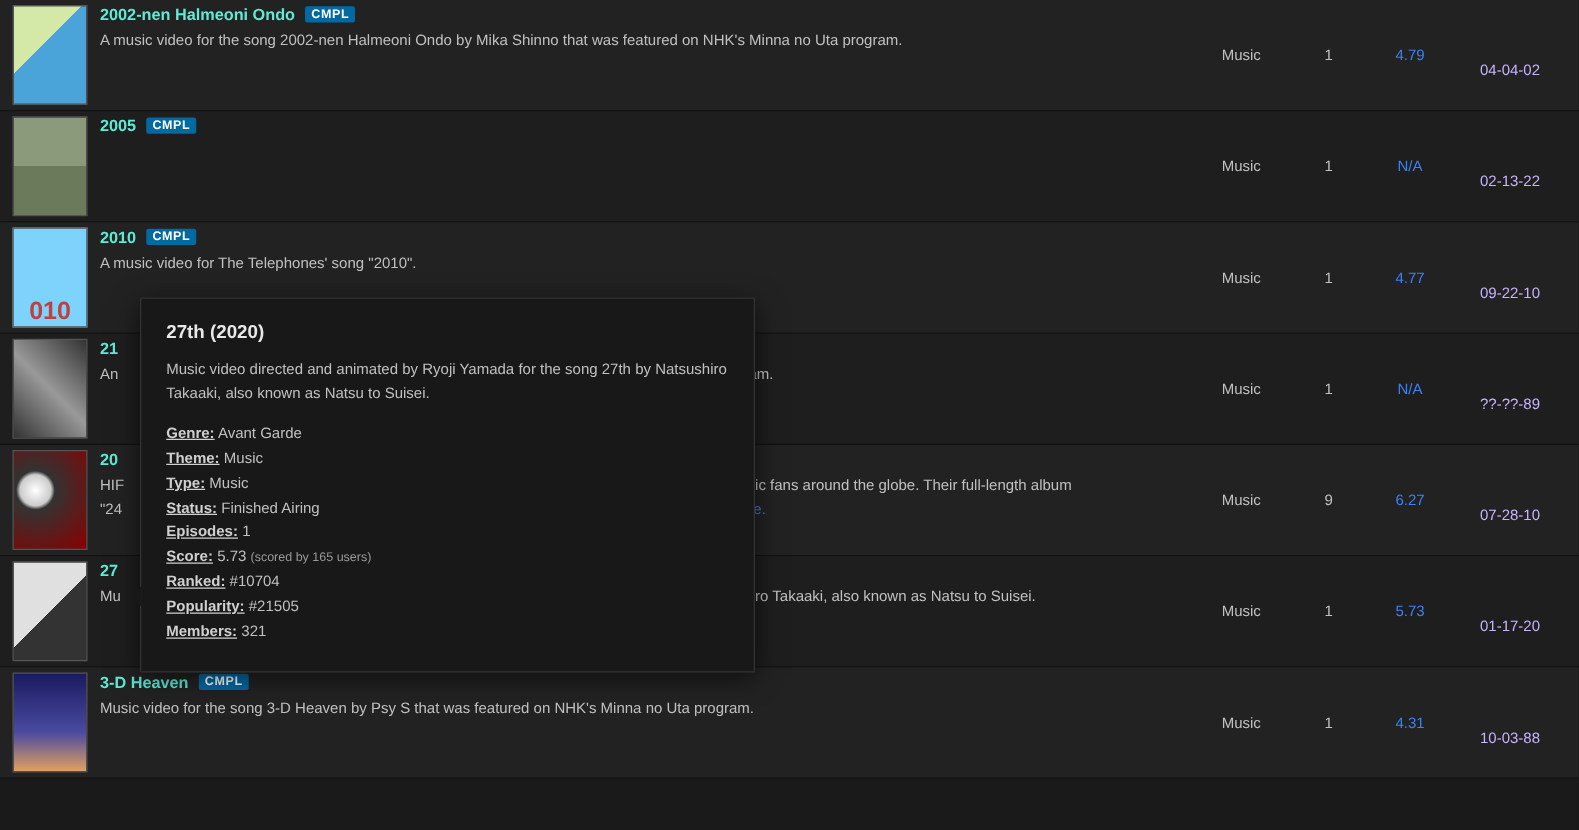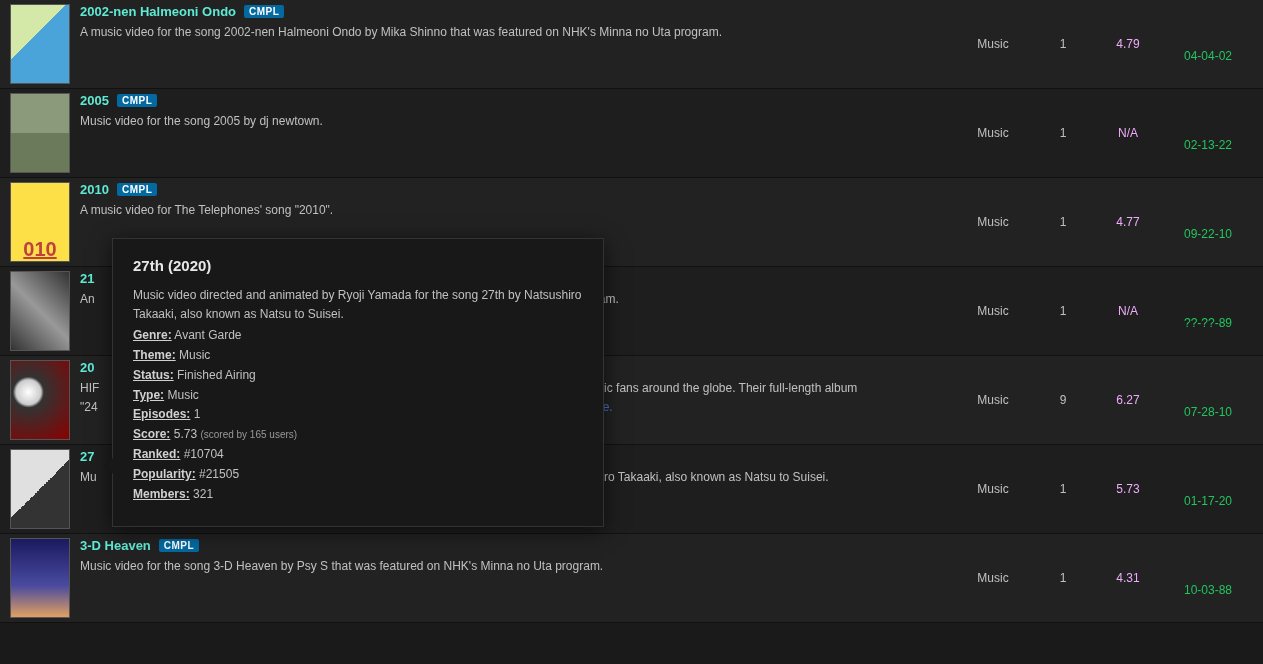--- a/index.html
+++ b/index.html
@@ -56,27 +56,27 @@
     color: #c0c0c0;
     line-height: 1.6;
   }
   .readmore {
     color: #4f74c8;
     text-decoration: none;
     cursor: pointer;
   }
   .col-type { width: 80px; text-align: center; color: #c0c0c0; align-self: center; }
   .col-eps  { width: 60px; text-align: center; color: #c0c0c0; align-self: center; }
-  .col-score{ width: 70px; text-align: center; color: #f0abfc; align-self: center; }
-  .col-date { width: 90px; text-align: center; color: #22c55e; align-self: center; margin-top: 24px; }
+  .col-score{ width: 70px; text-align: center; color: #3b82f6; align-self: center; }
+  .col-date { width: 90px; text-align: center; color: #c4b5fd; align-self: center; margin-top: 24px; }
 
   
   .th0 { background: linear-gradient(135deg,#d4e8a8 0%,#d4e8a8 40%,#4aa3d9 40%,#4aa3d9 100%); }
   .th1 { background: linear-gradient(180deg,#8a9a7a 0%,#8a9a7a 50%,#6a7a5a 50%,#6a7a5a 100%); }
-  .th2 { background: #fde047; color:#c04040; display:flex; align-items:flex-end; justify-content:center; font-size:20px; font-weight:bold;text-decoration:underline; }
+  .th2 { background: #7dd3fc; color:#c04040; display:flex; align-items:flex-end; justify-content:center; font-size:20px; font-weight:bold; }
   .th3 { background: linear-gradient(45deg,#333,#999,#333); }
   .th4 { background: radial-gradient(circle at 30% 40%, #fff 0%, #ccc 20%, #333 25%, #8b0000 100%); }
   .th5 { background: linear-gradient(135deg,#e0e0e0 0%,#e0e0e0 50%,#333 50%,#333 100%); }
   .th6 { background: linear-gradient(180deg,#1a1a60 0%,#4a4aa0 60%,#e0a060 100%); position:relative; }
 
   .tooltip {
     position: absolute;
     background: #181818;
     border: 1px solid #333;
     padding: 18px 20px 22px 20px;
@@ -97,21 +97,21 @@
   }
   .tt-title {
     color: #e8e8e8;
     font-size: 15px;
     font-weight: bold;
     margin-bottom: 12px;
   }
   .tt-desc {
     color: #c0c0c0;
     line-height: 1.55;
-    margin-bottom: 3px;
+    margin-bottom: 14px;
   }
   .tt-line {
     color: #c0c0c0;
     line-height: 1.65;
   }
   .tt-line b { color: #d0d0d0; font-weight: bold; text-decoration: underline; }
   .tt-score-sub { font-size: 10px; color: #999; }
   .container { position: relative; }
 </style>
 </head>
@@ -134,21 +134,20 @@
     <div class="col-date">04-04-02</div>
   </div>
 
   <div class="row norm">
     <div class="thumb th1"></div>
     <div class="main-col">
       <div class="title-line">
         <a href="#" class="title-link">2005</a>
         <span class="badge">CMPL</span>
       </div>
-      <div class="desc">Music video for the song 2005 by dj newtown.</div>
     </div>
     <div class="col-type">Music</div>
     <div class="col-eps">1</div>
     <div class="col-score">N/A</div>
     <div class="col-date">02-13-22</div>
   </div>
 
   <div class="row alt">
     <div class="thumb th2">010</div>
     <div class="main-col">
@@ -235,22 +234,22 @@
     <div class="col-score">4.31</div>
     <div class="col-date">10-03-88</div>
   </div>
 
   <div class="tooltip">
     <div class="tooltip-arrow"></div>
     <div class="tt-title">27th (2020)</div>
     <div class="tt-desc">Music video directed and animated by Ryoji Yamada for the song 27th by Natsushiro Takaaki, also known as Natsu to Suisei.</div>
     <div class="tt-line"><b>Genre:</b> <span>Avant Garde</span></div>
     <div class="tt-line"><b>Theme:</b> <span>Music</span></div>
+    <div class="tt-line"><b>Type:</b> <span>Music</span></div>
     <div class="tt-line"><b>Status:</b> <span>Finished Airing</span></div>
-    <div class="tt-line"><b>Type:</b> <span>Music</span></div>
     <div class="tt-line"><b>Episodes:</b> <span>1</span></div>
     <div class="tt-line"><b>Score:</b> <span>5.73</span> <span class="tt-score-sub">(scored by 165 users)</span></div>
     <div class="tt-line"><b>Ranked:</b> <span>#10704</span></div>
     <div class="tt-line"><b>Popularity:</b> <span>#21505</span></div>
     <div class="tt-line"><b>Members:</b> <span>321</span></div>
   </div>
 
 </div>
 
 </body></html>

